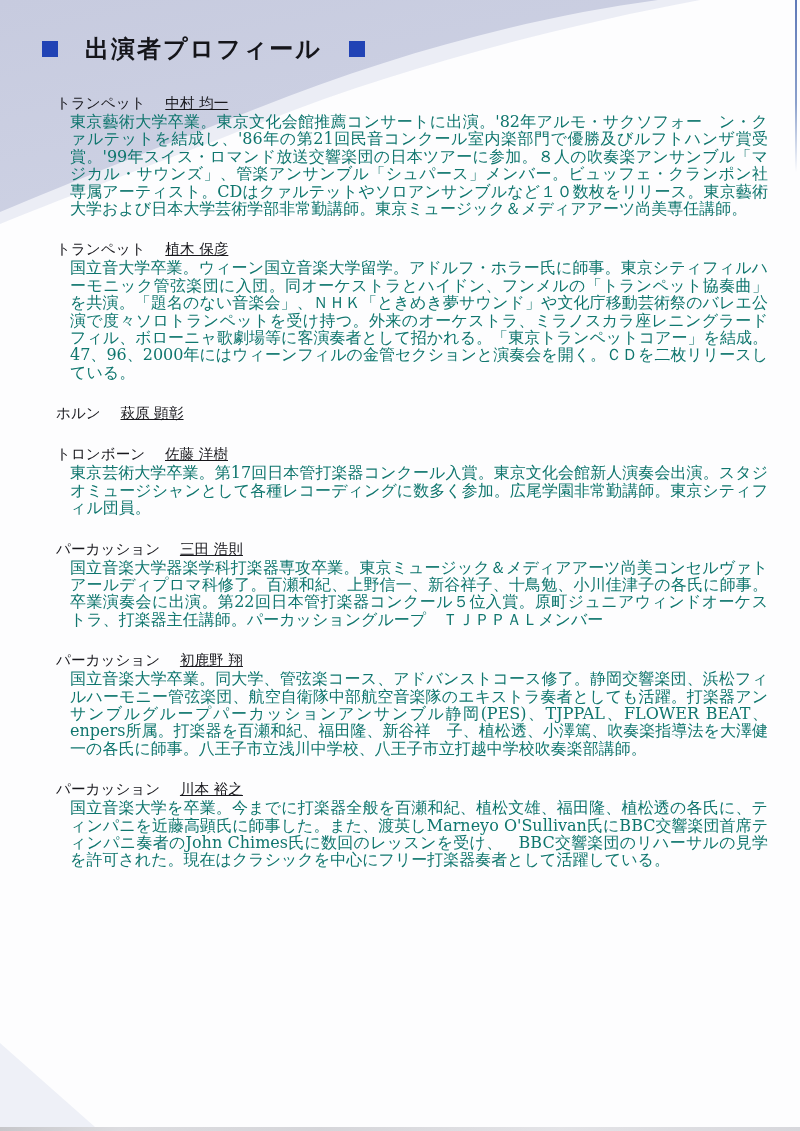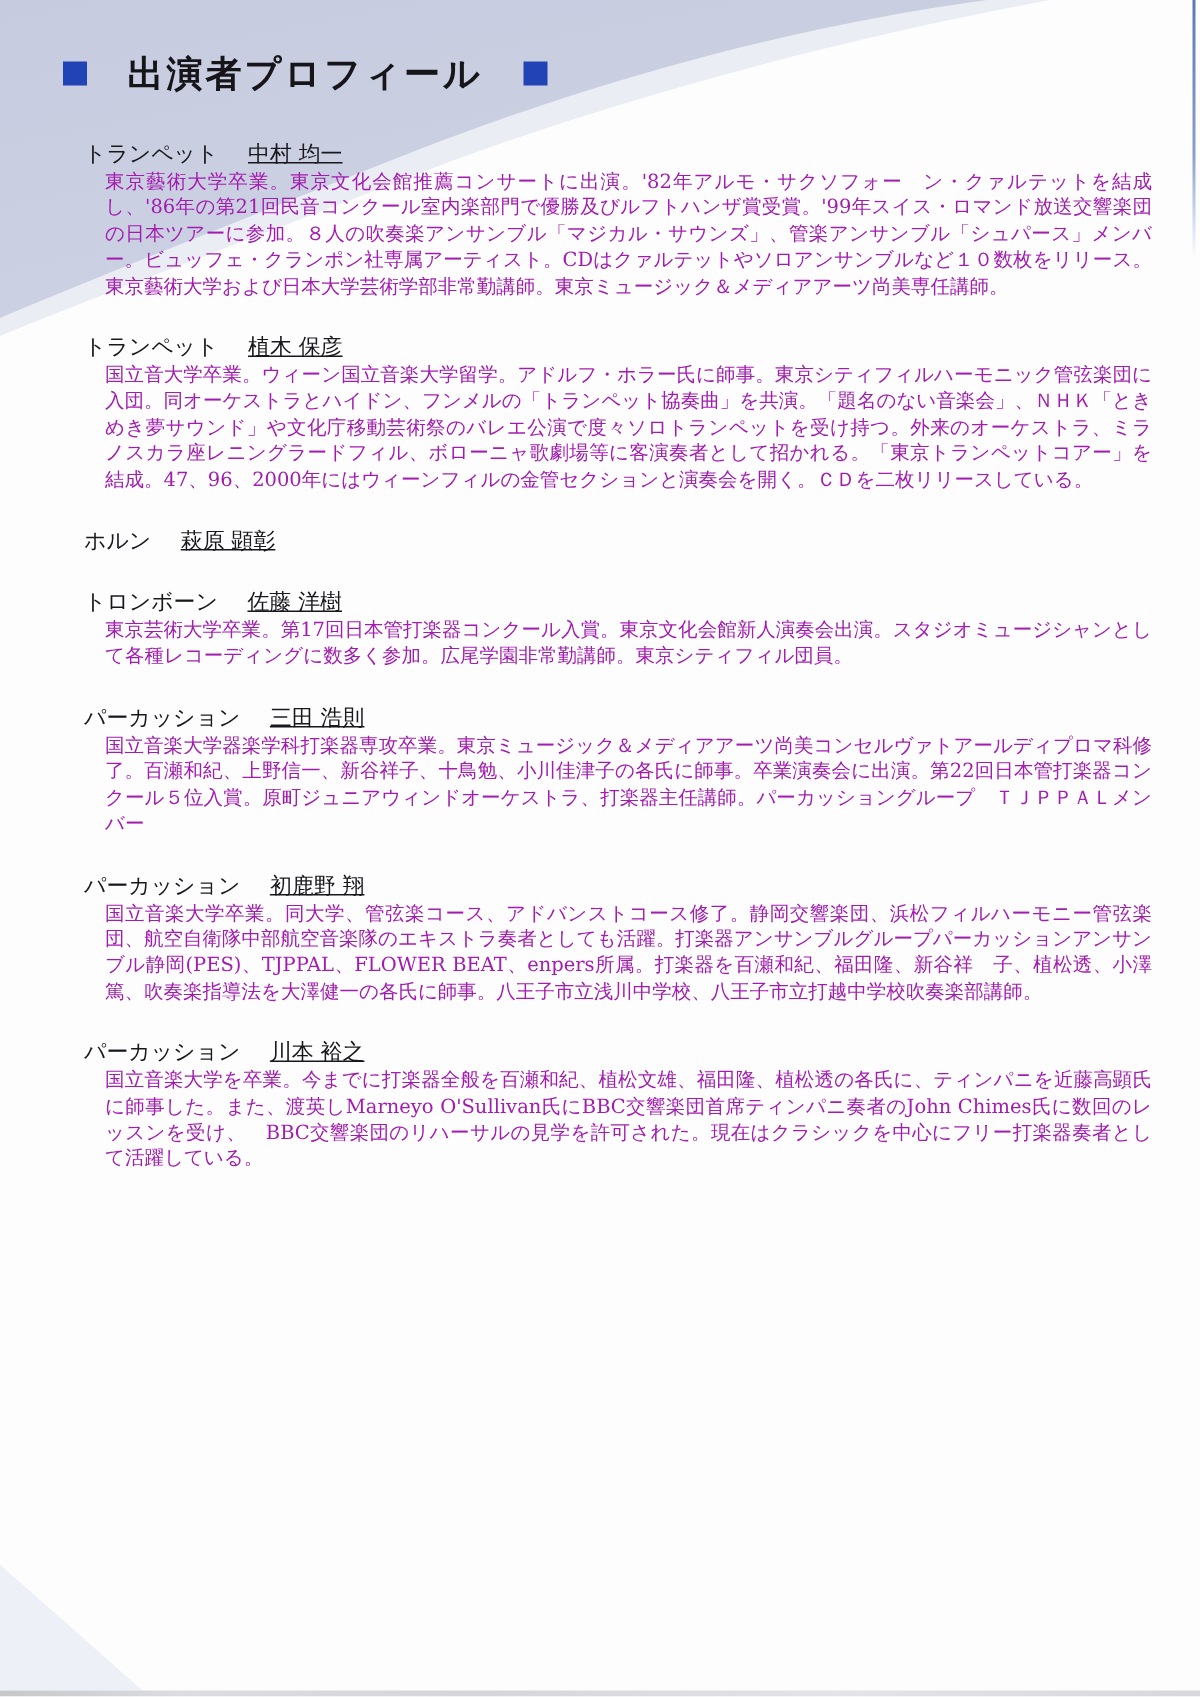--- a/index.html
+++ b/index.html
@@ -47,23 +47,23 @@
   section.profile{margin:0 0 22px 0;}
   .heading{
     margin:0;padding:0;
     font-size:14.6px;font-weight:500;line-height:19px;
     color:#17171c;
   }
   .heading .name{margin-left:1.35em;text-decoration:underline;}
   .bio{
     margin:1px 0 0 0;
     padding-left:14px;
-    font-size:13px;line-height:17.4px;
+    font-size:16px;line-height:17.4px;
     text-align:justify;
-    color:#a21caf;
+    color:#0f766e;
   }
 </style>
 </head>
 <body>
 
 <div class="swoosh-wrap">
   <svg width="800" height="230" viewBox="0 0 800 230" xmlns="http://www.w3.org/2000/svg">
     <defs>
       <linearGradient id="lav" x1="0" y1="0" x2="0.6" y2="1">
         <stop offset="0" stop-color="#c7cbdf"></stop>

